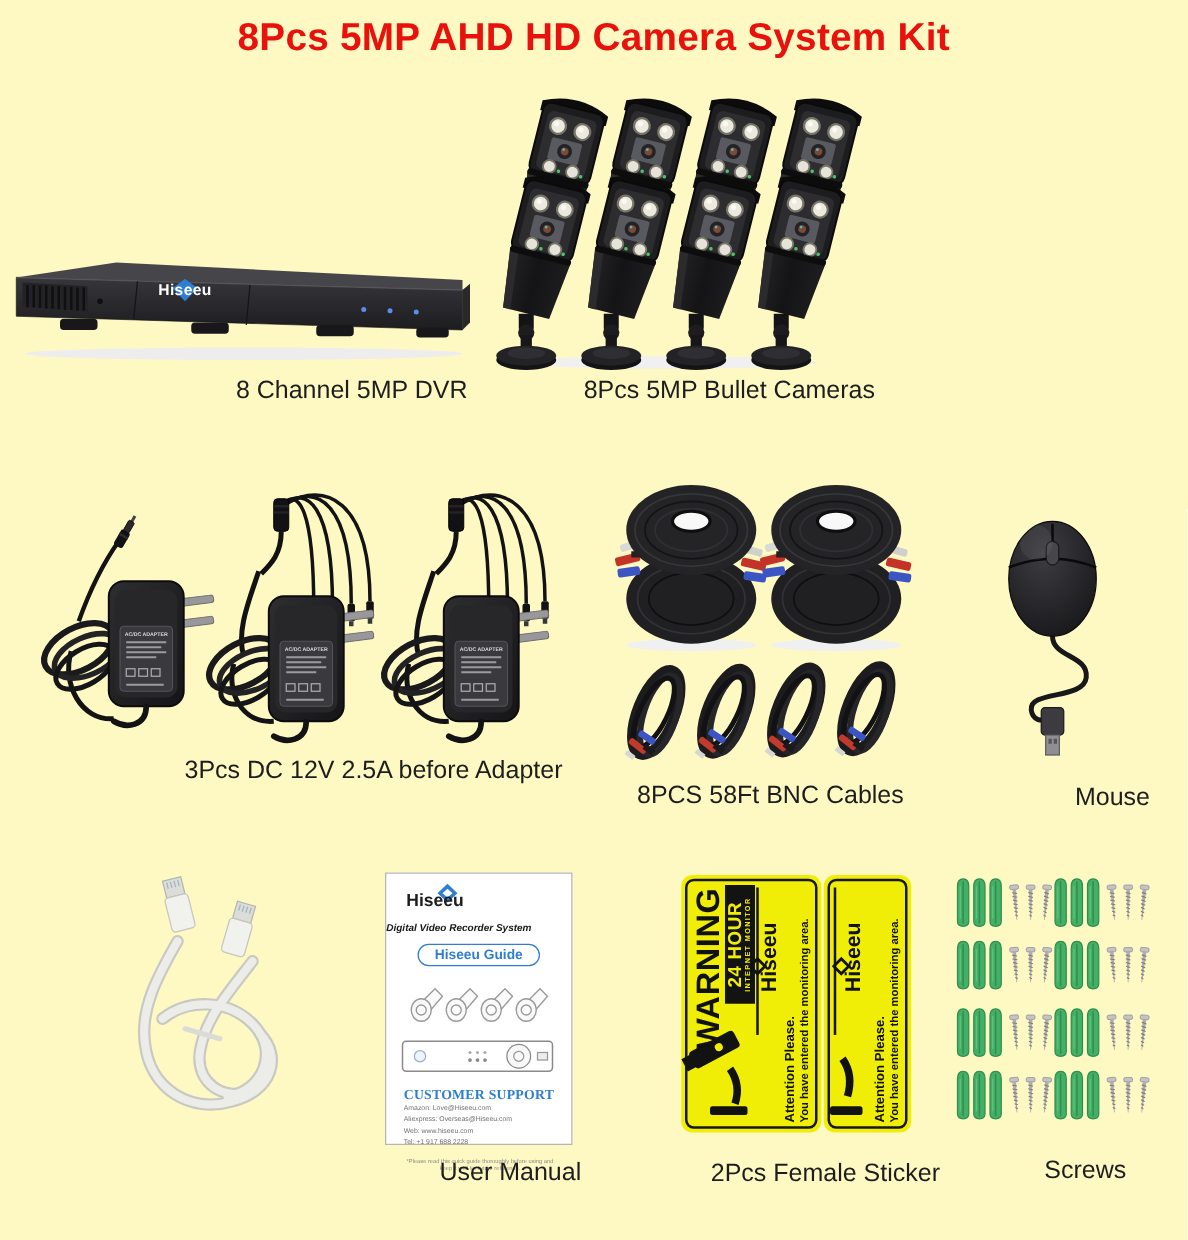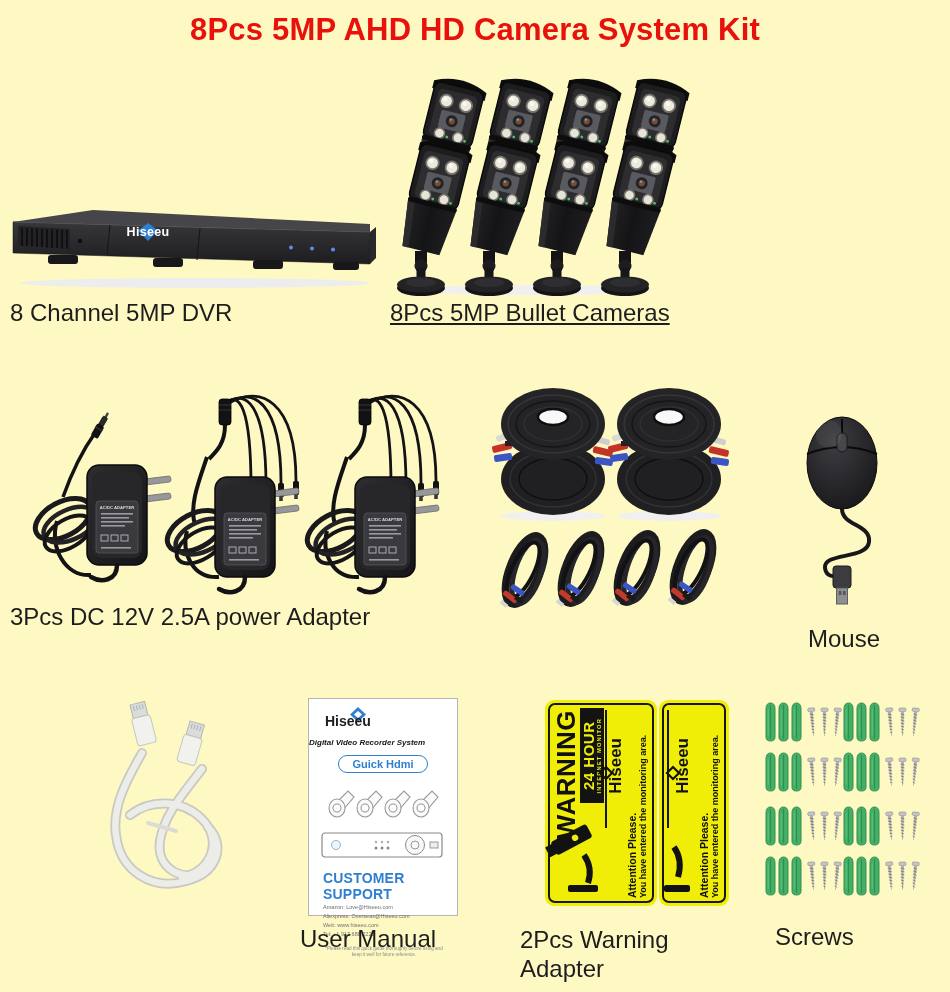--- a/index.html
+++ b/index.html
@@ -1,35 +1,35 @@
 <!DOCTYPE html>
 <html><head>
 <meta charset="utf-8">
 <style>
   html,body{margin:0;padding:0;background:#fff;}
   .canvas{position:relative;width:950px;height:992px;background:#fef9c3;overflow:hidden;
           font-family:"Liberation Sans",sans-serif;}
   .title{position:absolute;top:12px;left:0;width:100%;text-align:center;
          font-size:31px;font-weight:700;color:#e8110c;letter-spacing:0.2px;}
-  .lbl{position:absolute;text-align:left;font-size:24px;color:#1d1d1d;line-height:29px;}
+  .lbl{position:absolute;text-align:right;font-size:20px;color:#1d1d1d;line-height:29px;}
   svg{position:absolute;overflow:visible;}
   svg.defsonly{position:absolute;width:0;height:0;}
   
   .manual{position:absolute;left:308px;top:698px;width:150px;height:218px;background:#fff;
           border:1px solid #b5b5b5;box-sizing:border-box;}
   .m-logo{position:relative;margin:13px auto 0 16px;width:60px;height:18px;}
   .m-logo-text{font-size:14px;font-weight:800;color:#1c1c1c;position:relative;z-index:2;}
   .m-logo-dia{position:absolute;left:24px;top:-5px;z-index:1;}
   .m-head{margin-top:8px;text-align:left;font-size:8px;font-weight:700;color:#161616;font-style:italic;}
   .m-badge-wrap{text-align:center;margin-top:7px;}
   .m-badge{display:inline-block;border:1.5px solid #2f7fd0;border-radius:11px;
            padding:2px 13px;color:#2f7fd0;font-weight:700;font-size:11px;}
   .m-cams{display:block;position:static;margin:8px auto 0;}
   .m-dvr{display:block;position:static;margin:4px auto 0;}
-  .m-support{margin:7px 0 0 14px;color:#2f7fd0;font-weight:700;font-size:14px;letter-spacing:0.2px;}
+  .m-support{margin:7px 0 0 14px;color:#2f7fd0;font-weight:700;font-size:11px;letter-spacing:0.2px;font-family:Liberation Serif, serif;}
   .m-line{margin:2px 0 0 14px;font-size:5.5px;color:#6f6f6f;line-height:7px;}
   .m-foot{margin:8px 10px 0 12px;font-size:4.6px;color:#8a8a8a;line-height:6px;text-align:center;}
   
   .stickers{position:absolute;left:545px;top:700px;width:184px;height:207px;}
   .sticker{position:absolute;top:0;height:206px;background:#f0ee06;border-radius:9px;}
   .stk1{left:0;width:112px;}
   .stk2{left:114px;width:70px;}
   .stk-border{position:absolute;inset:3px;border:2.5px solid #161616;border-radius:7px;}
   .stk-rot{position:absolute;left:50%;top:50%;width:190px;
            transform:translate(-50%,-50%) rotate(-90deg);
@@ -262,51 +262,52 @@
     <use href="#cam" transform="translate(262,10) rotate(14)"></use>
     <use href="#cammount" transform="translate(18,181)"></use>
     <use href="#cammount" transform="translate(86,181)"></use>
     <use href="#cammount" transform="translate(154,181)"></use>
     <use href="#cammount" transform="translate(222,181)"></use>
     <use href="#cam" transform="translate(45,72) rotate(14)"></use>
     <use href="#cam" transform="translate(113,72) rotate(14)"></use>
     <use href="#cam" transform="translate(181,72) rotate(14)"></use>
     <use href="#cam" transform="translate(249,72) rotate(14)"></use>
   </svg>
-  <div class="lbl" style="left:390px;top:298px;width:330px;text-decoration:underline;">8Pcs 5MP Bullet Cameras</div>
+  <div class="lbl" style="left:370px;top:298px;width:330px;">8Pcs 5MP Bullet Cameras</div>
 
   <svg style="left:15px;top:395px;" width="430" height="200" viewBox="0 0 430 200">
     <use href="#splitter" transform="translate(210,4)"></use>
     <use href="#splitter" transform="translate(350,4)"></use>
     <path d="M192,62 C184,86 174,110 180,130" stroke="#121214" stroke-width="4" fill="none"></path>
     <path d="M332,62 C324,86 314,110 320,130" stroke="#121214" stroke-width="4" fill="none"></path>
     <use href="#dcplug" transform="translate(86,30) rotate(30)"></use>
     <path d="M48,102 C58,74 70,52 80,38" stroke="#131315" stroke-width="3.5" fill="none"></path>
     <path d="M76,180 C50,182 34,152 42,126" stroke="#131315" stroke-width="4" fill="none"></path>
     <use href="#coil" transform="translate(48,124)"></use>
     <use href="#adapter" transform="translate(72,70)"></use>
     <path d="M204,182 C178,184 166,158 172,136" stroke="#131315" stroke-width="4" fill="none"></path>
     <use href="#coil" transform="translate(180,136)"></use>
     <use href="#adapter" transform="translate(200,82)"></use>
     <path d="M344,182 C318,184 306,158 312,136" stroke="#131315" stroke-width="4" fill="none"></path>
     <use href="#coil" transform="translate(320,136)"></use>
     <use href="#adapter" transform="translate(340,82)"></use>
   </svg>
   <div class="lbl" style="left:10px;top:602px;width:440px;">
-    <div>3Pcs DC 12V 2.5A power Adapter</div>
+    <div>3Pcs DC 12V 2.5A before Adapter</div>
   </div>
 
   <svg style="left:492px;top:380px;" width="235" height="245" viewBox="0 0 235 245">
     <use href="#bigcoil" transform="translate(6,4)"></use>
     <use href="#bigcoil" transform="translate(122,4)"></use>
     <use href="#bundle" transform="translate(8,150)"></use>
     <use href="#bundle" transform="translate(64,149)"></use>
     <use href="#bundle" transform="translate(120,148)"></use>
     <use href="#bundle" transform="translate(176,147)"></use>
   </svg>
+  <div class="lbl" style="left:493px;top:622px;width:230px;">8PCS 58Ft BNC Cables</div>
 
   <svg style="left:795px;top:408px;" width="100" height="200" viewBox="0 0 100 200">
     <path d="M47,101 C47,118 76,116 74,134 C72,152 28,144 30,160 C31,168 38,170 44,166" stroke="#18181a" stroke-width="4" fill="none"></path>
     <ellipse cx="47" cy="55" rx="35" ry="46" fill="url(#mg)" stroke="#0a0a0b"></ellipse>
     <path d="M12,46 Q47,32 82,46" stroke="#0a0a0b" stroke-width="2" fill="none"></path>
     <line x1="47" y1="11" x2="47" y2="44" stroke="#0a0a0b" stroke-width="2"></line>
     <rect x="42" y="25" width="10" height="19" rx="5" fill="#46464b" stroke="#1a1a1c"></rect>
     <ellipse cx="34" cy="26" rx="13" ry="14" fill="#ffffff" opacity="0.06"></ellipse>
     <g>
       <rect x="38" y="158" width="18" height="22" rx="3" fill="#3c3c40" stroke="#1c1c1e"></rect>
@@ -341,21 +342,21 @@
 
   <div class="manual">
     <div class="m-logo">
       <svg class="m-logo-dia" width="18" height="15" viewBox="0 0 18 15">
         <polygon points="9,0 17,7.5 9,15 1,7.5" fill="#2f7fd0"></polygon>
         <polygon points="9,4 13,7.5 9,11 5,7.5" fill="#ffffff"></polygon>
       </svg>
       <span class="m-logo-text">Hiseeu</span>
     </div>
     <div class="m-head">Digital Video Recorder System</div>
-    <div class="m-badge-wrap"><span class="m-badge">Guick Hdmi</span></div>
+    <div class="m-badge-wrap"><span class="m-badge">Hiseeu Guide</span></div>
     <svg class="m-cams" width="122" height="42" viewBox="0 0 122 42">
       <g fill="#fafafa" stroke="#9a9a9a" stroke-width="1.1">
         <polygon points="14,22 26,10 32,16 20,30"></polygon>
           <ellipse cx="15" cy="27" rx="8" ry="9"></ellipse>
           <circle cx="15" cy="27" r="4" fill="#fff"></circle>
         <polygon points="42,22 54,10 60,16 48,30"></polygon>
           <ellipse cx="43" cy="27" rx="8" ry="9"></ellipse>
           <circle cx="43" cy="27" r="4" fill="#fff"></circle>
         <polygon points="70,22 82,10 88,16 76,30"></polygon>
           <ellipse cx="71" cy="27" rx="8" ry="9"></ellipse>
@@ -432,21 +433,21 @@
           <div class="stk-att1">Attention Please.</div>
           <div class="stk-att2">You have entered the monitoring area.</div>
         </div>
       </div>
       <svg class="stk-cam" width="30" height="70" viewBox="0 0 30 70">
         <path d="M10,18 q9,13 4,30" stroke="#121212" stroke-width="6" fill="none"></path>
         <rect x="0" y="56" width="26" height="7" rx="2" fill="#121212"></rect>
       </svg>
     </div>
   </div>
-  <div class="lbl" style="left:520px;top:925px;width:232px;">2Pcs Warning Adapter</div>
+  <div class="lbl" style="left:520px;top:925px;width:232px;">2Pcs Female Sticker</div>
 
   <svg style="left:762px;top:695px;" width="148" height="212" viewBox="0 0 148 212">
     <use href="#kit" transform="translate(4,6)"></use>
     <use href="#kit" transform="translate(82,6)"></use>
     <use href="#kit" transform="translate(4,56)"></use>
     <use href="#kit" transform="translate(82,56)"></use>
     <use href="#kit" transform="translate(4,110)"></use>
     <use href="#kit" transform="translate(82,110)"></use>
     <use href="#kit" transform="translate(4,160)"></use>
     <use href="#kit" transform="translate(82,160)"></use>

